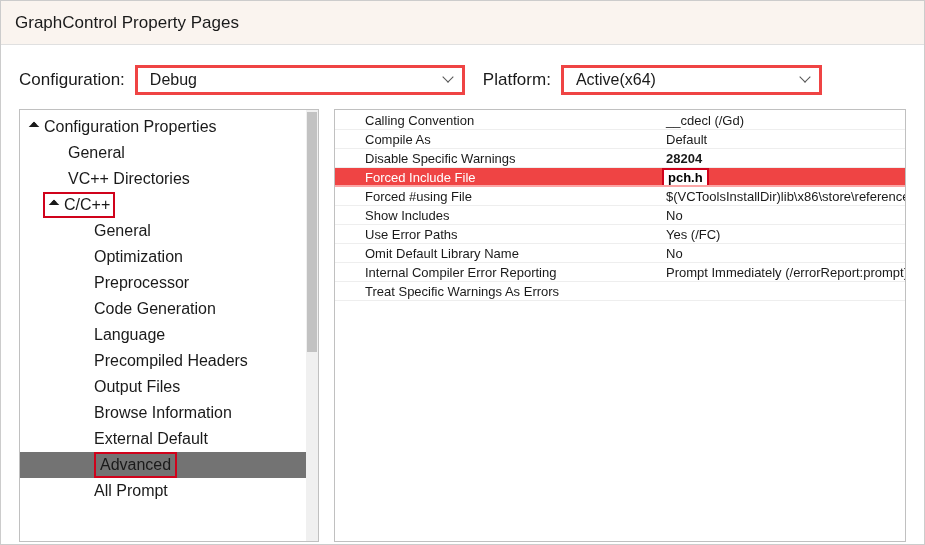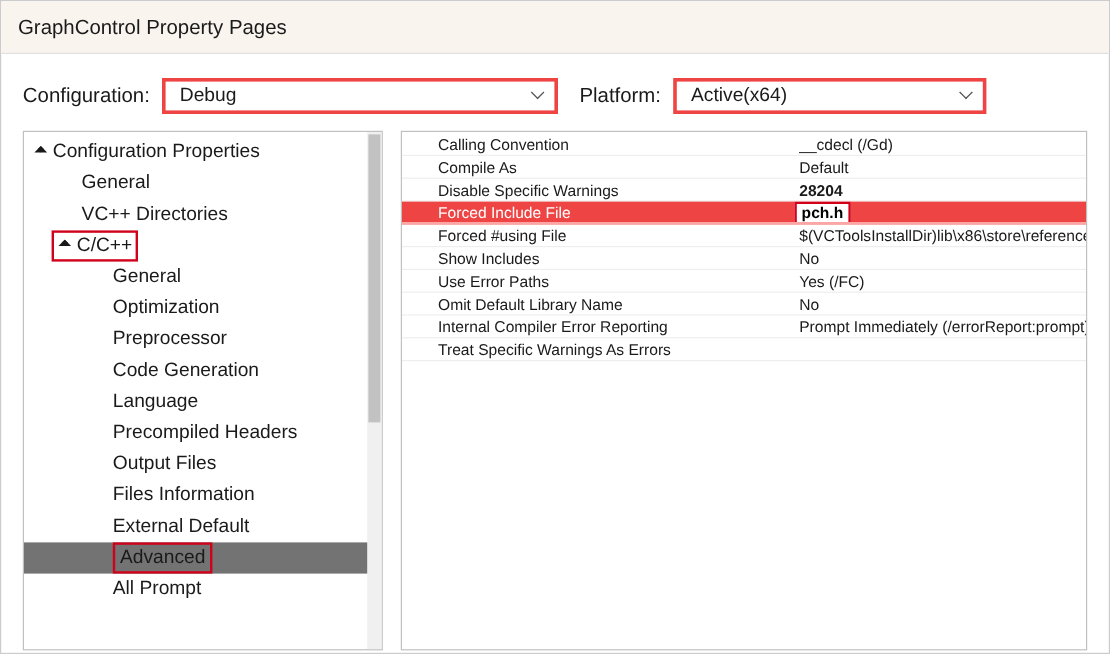--- a/index.html
+++ b/index.html
@@ -261,21 +261,21 @@
       <div class="tree-item indent-2">
         <span class="tree-arrow spacer"></span>
         <span>Precompiled Headers</span>
       </div>
       <div class="tree-item indent-2">
         <span class="tree-arrow spacer"></span>
         <span>Output Files</span>
       </div>
       <div class="tree-item indent-2">
         <span class="tree-arrow spacer"></span>
-        <span>Files Information</span>
+        <span>Browse Information</span>
       </div>
       <div class="tree-item indent-2">
         <span class="tree-arrow spacer"></span>
         <span>External Default</span>
       </div>
       <div class="tree-item indent-2 selected">
         <span class="tree-arrow spacer"></span>
         <span class="red-box-inner">
           <span>Advanced</span>
         </span>

